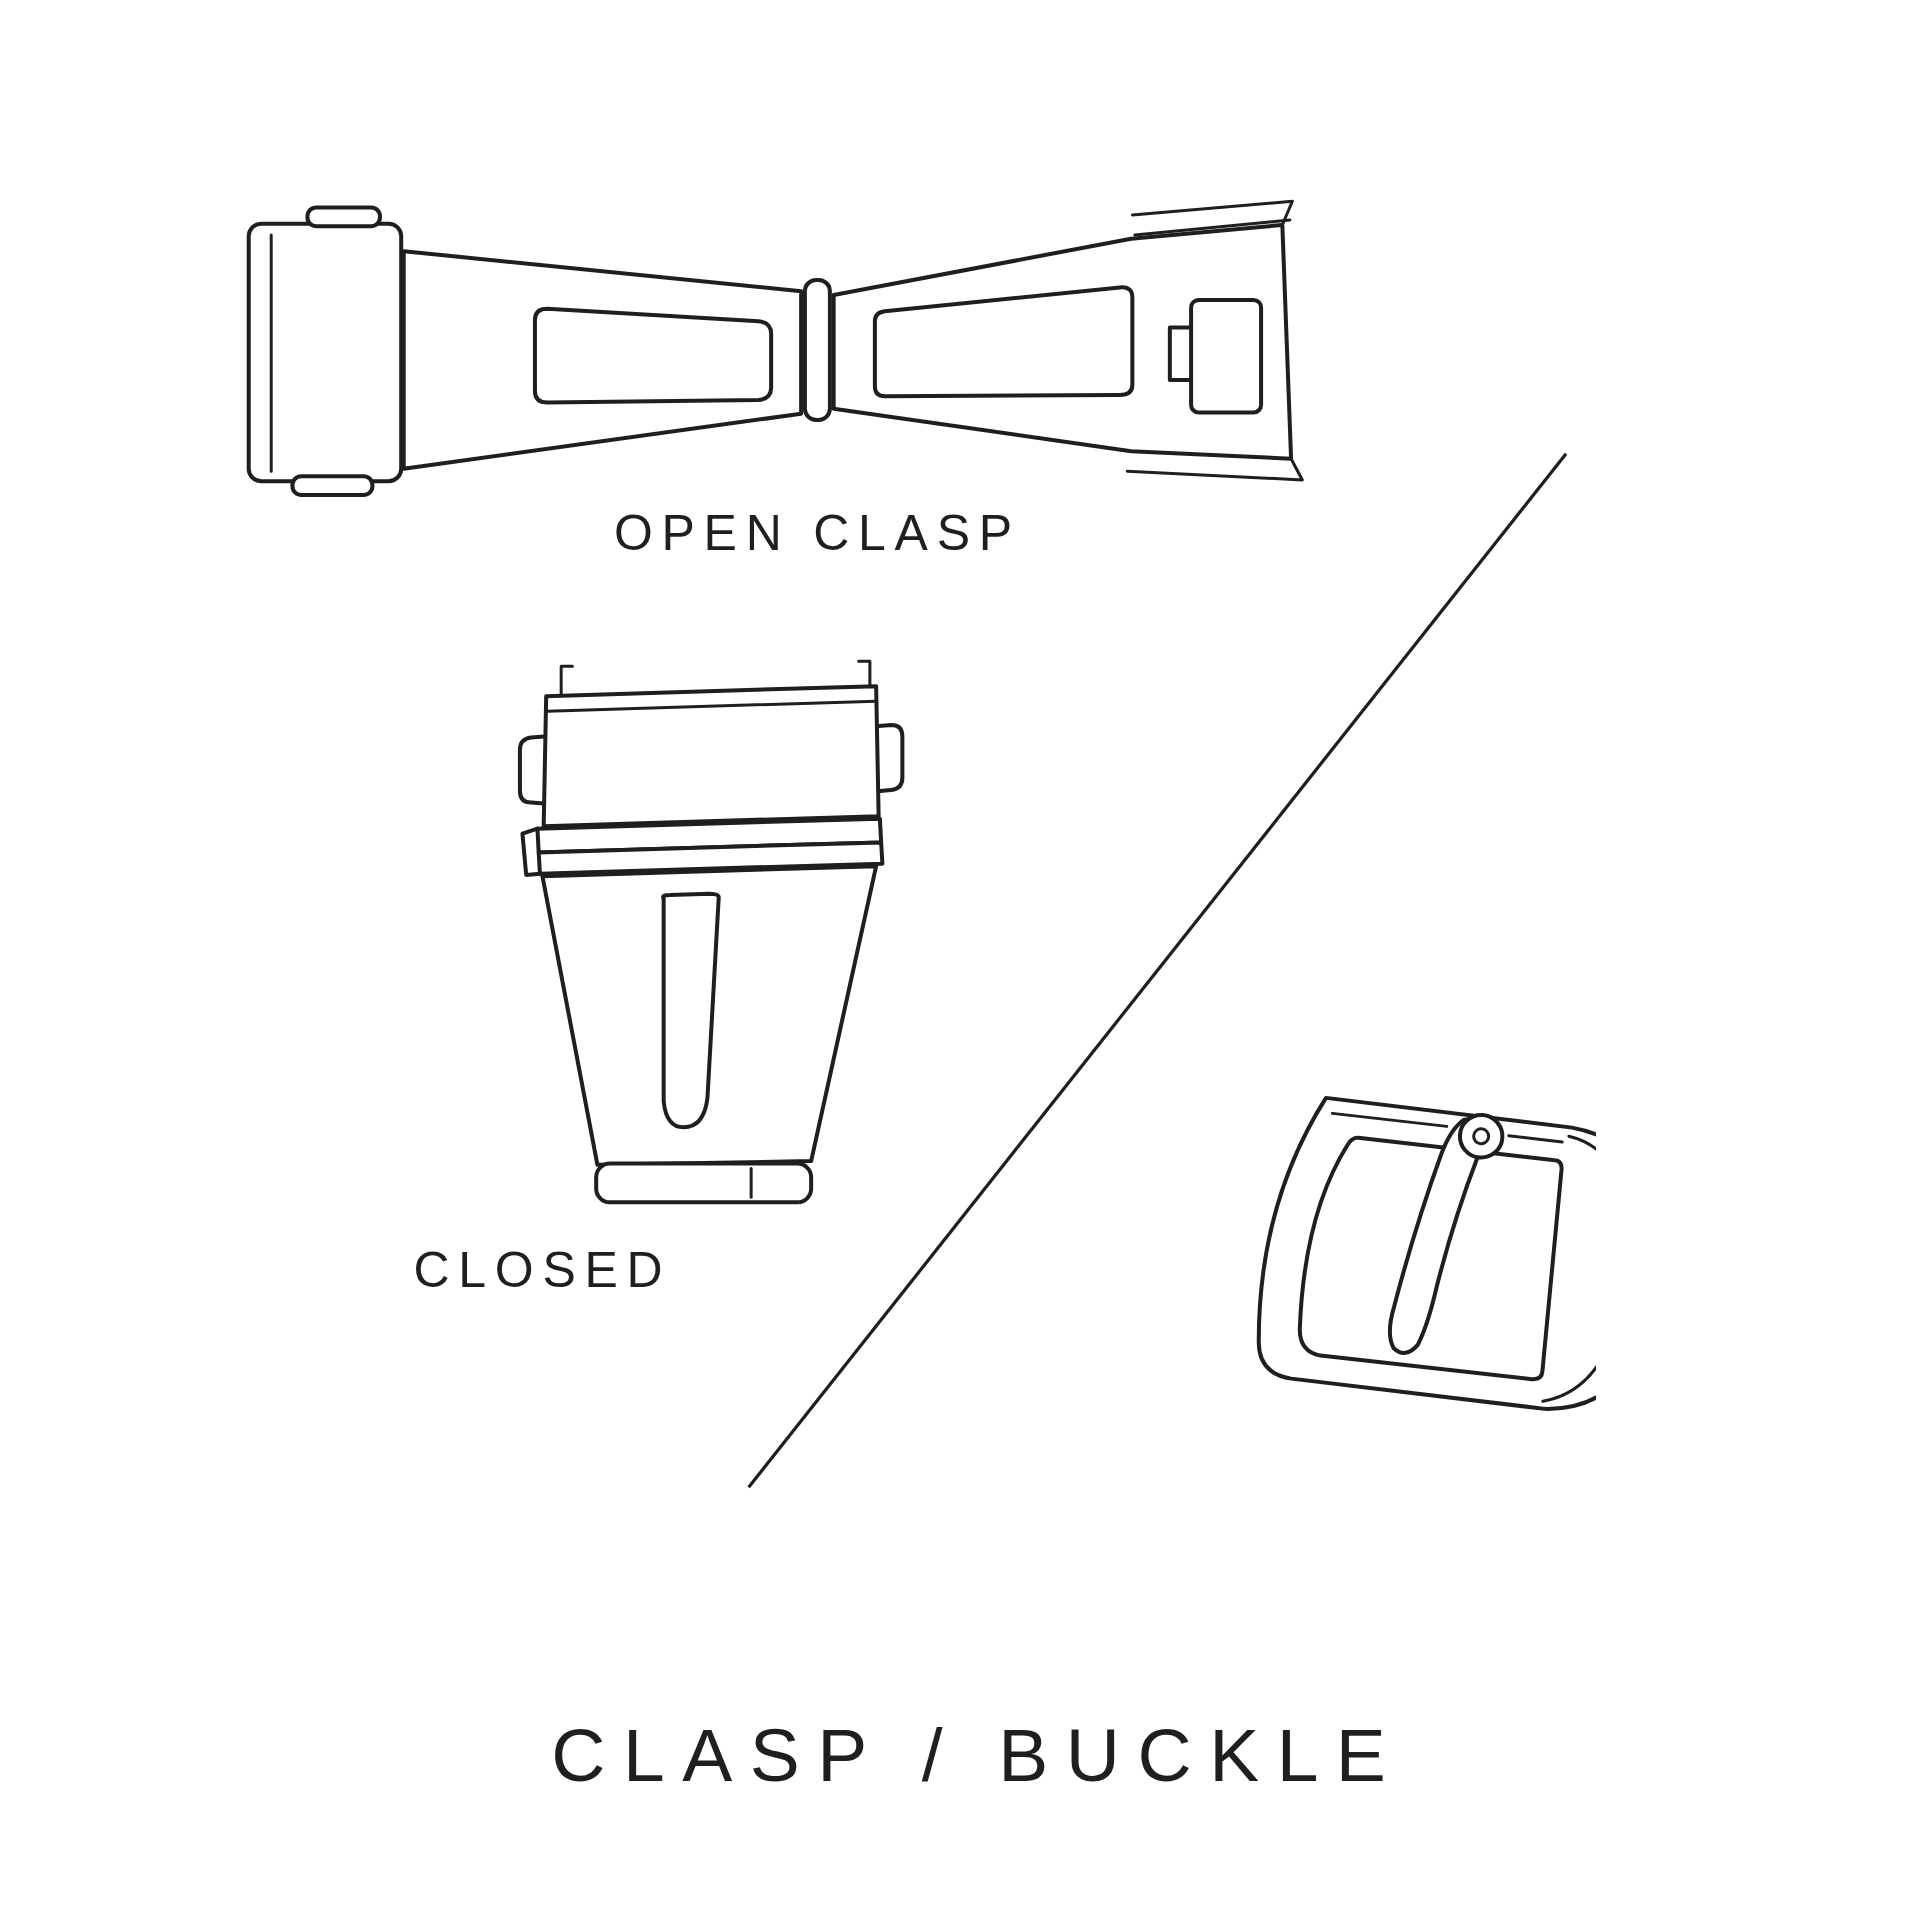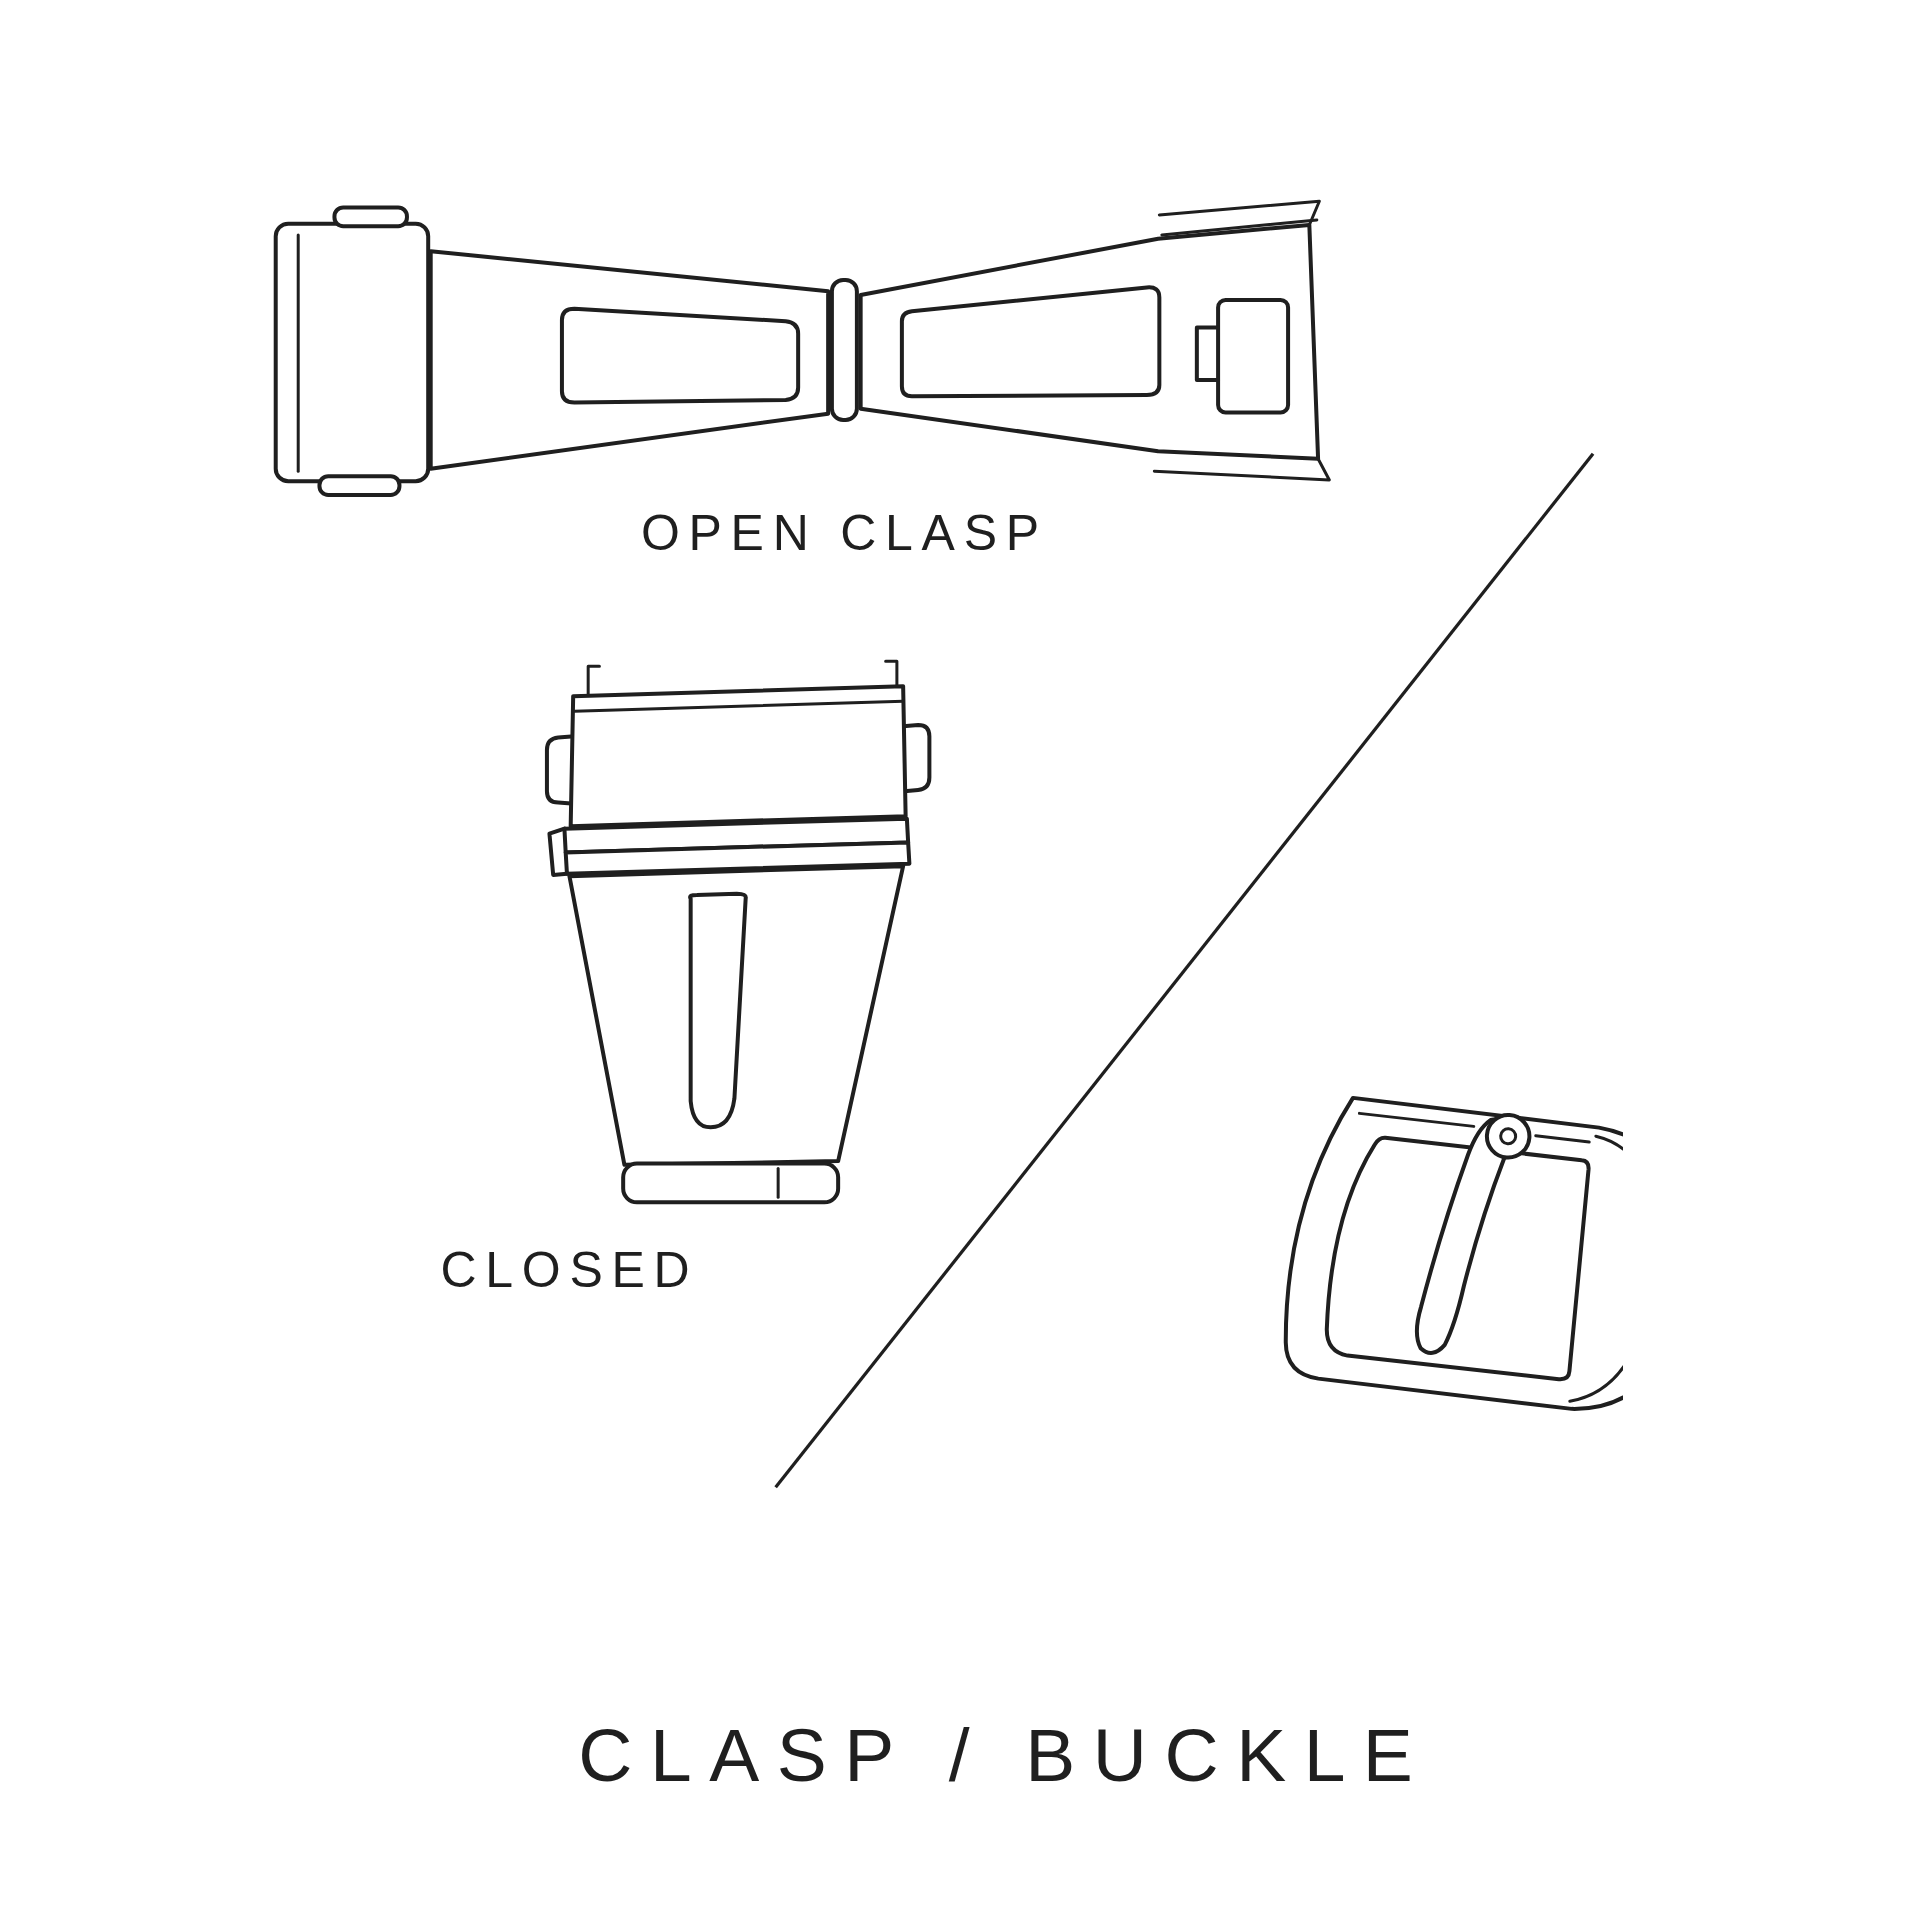--- a/index.html
+++ b/index.html
@@ -9,21 +9,20 @@
     height: 1931px;
     background: #ffffff;
     font-family: "Liberation Sans", sans-serif;
   }
   .canvas {
     position: relative;
     width: 1596px;
     height: 1931px;
     background: #ffffff;
     overflow: hidden;
-    margin-left: 27px;
   }
   svg { display: block; width: 1931px; height: 1931px; }
 
   
   g.art * {
     fill: none;
     stroke-width: 3.2;
     stroke-linecap: round;
     stroke-linejoin: round;
   }

